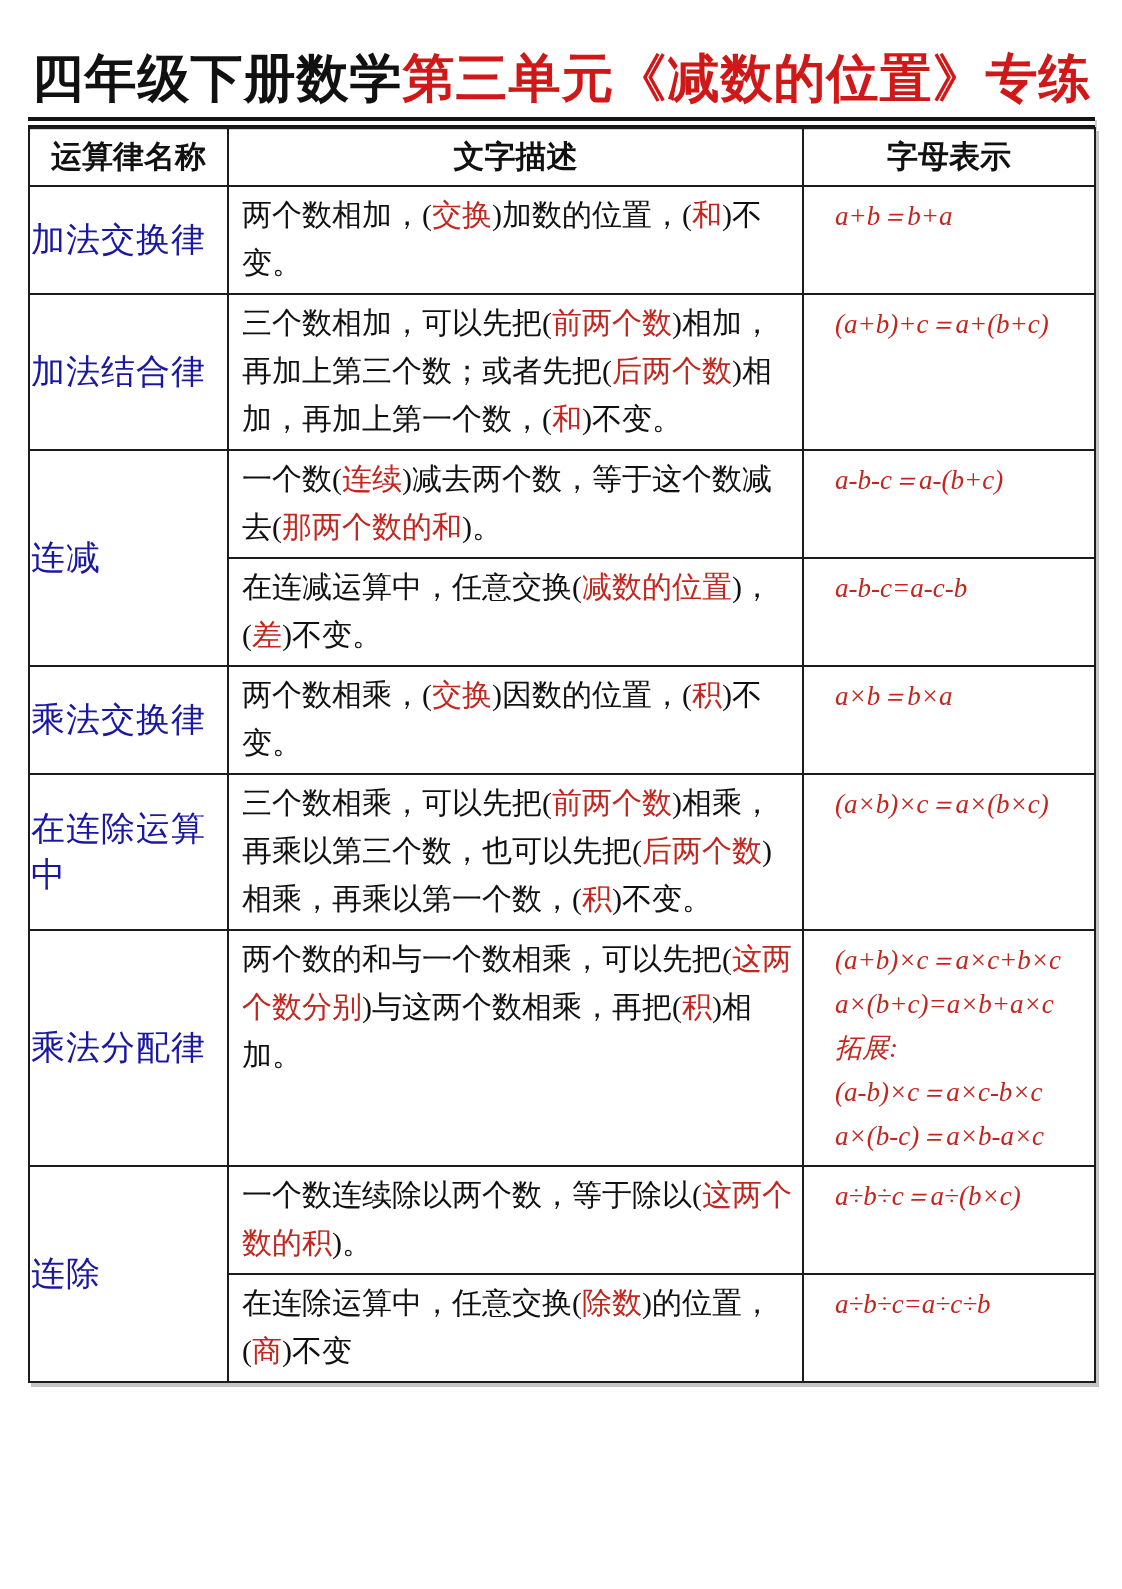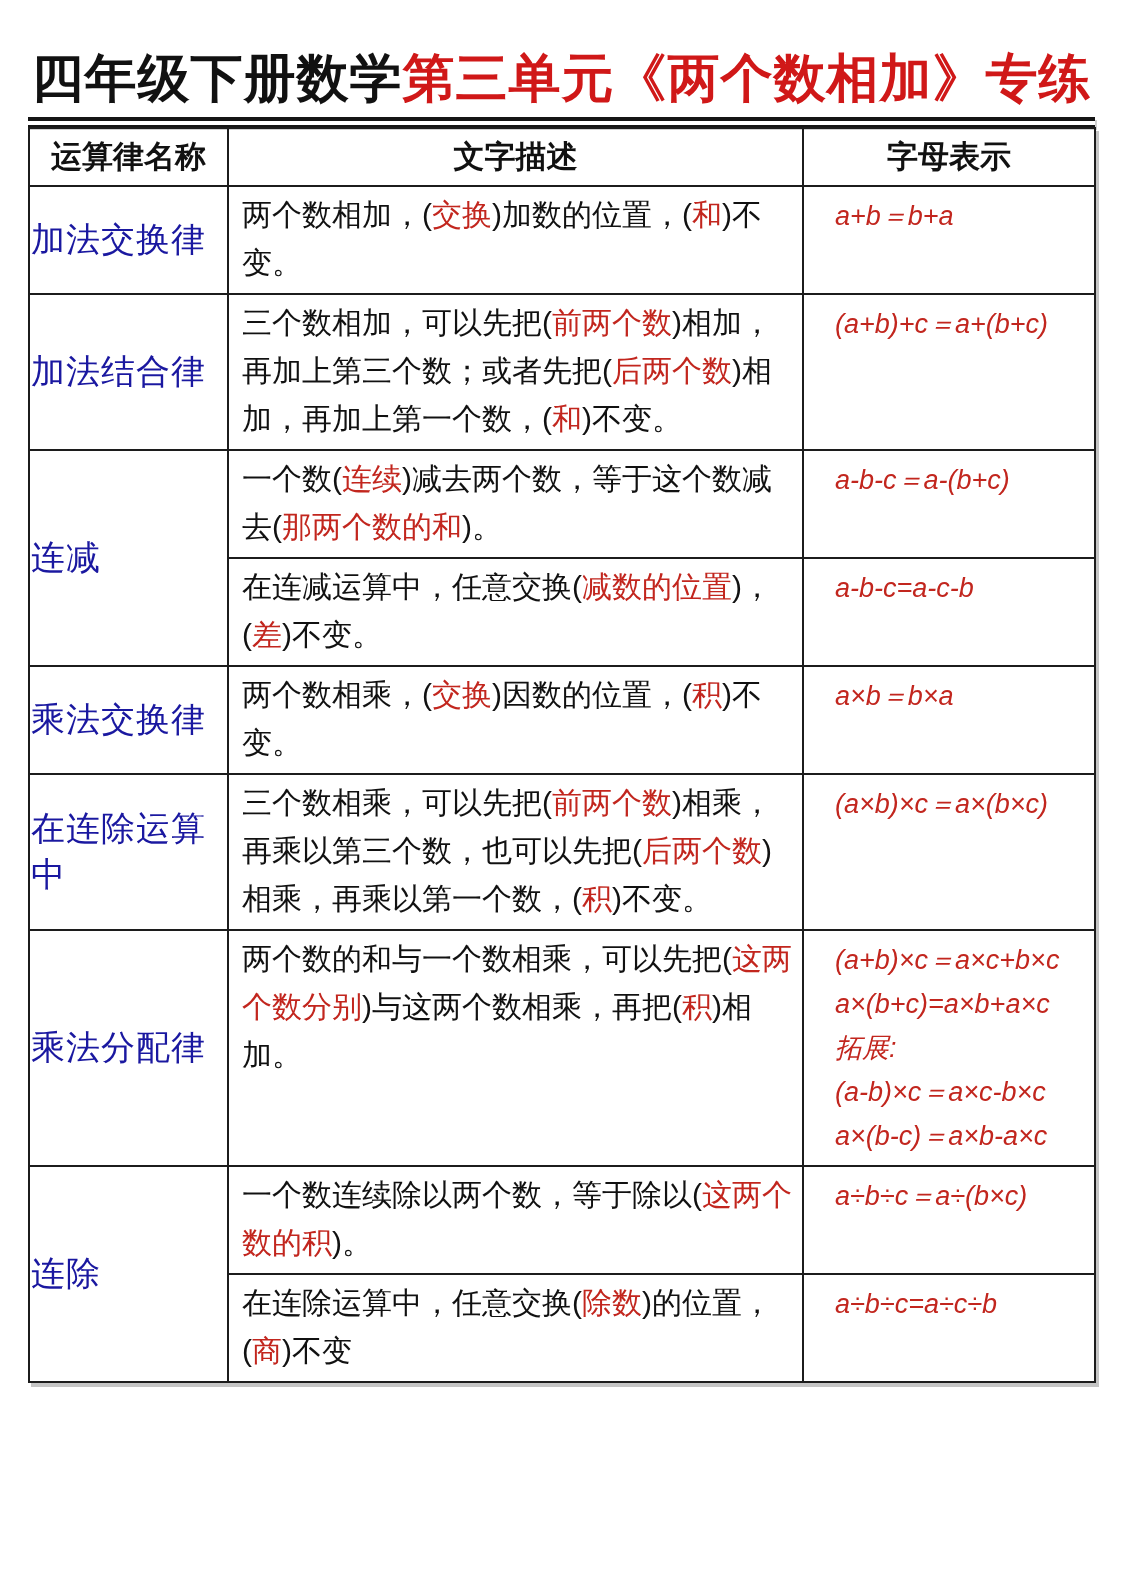--- a/index.html
+++ b/index.html
@@ -44,20 +44,21 @@
     font-size:40px;
     font-weight:bold;
     letter-spacing:3px;
     padding:8px 14px 10px 14px;
   }
   table.laws{
     border-collapse:collapse;
     width:1066px;
     table-layout:fixed;
     box-shadow:3px 4px 0 rgba(140,140,140,0.5);
+    font-family:Liberation Serif, serif;
   }
   .laws th,.laws td{border:2px solid var(--border);}
   .laws th{
     font-size:31px;
     font-weight:bold;
     color:var(--ink);
     height:54px;
     text-align:center;
     vertical-align:middle;
   }
@@ -87,21 +88,21 @@
     vertical-align:top;
   }
   .formula-line{white-space:nowrap;margin-left:20px;}
 </style>
 </head>
 <body>
 
 <div class="page">
 
   <div class="title">
-    <span class="t-black">四年级下册数学</span><span class="t-red">第三单元《两个数相加》专练</span>
+    <span class="t-black">四年级下册数学</span><span class="t-red">第三单元《减数的位置》专练</span>
   </div>
 
   <div class="title-rule"></div>
 
 
   <table class="laws">
     <colgroup>
       <col class="c-name">
       <col class="c-desc">
       <col class="c-formula">

